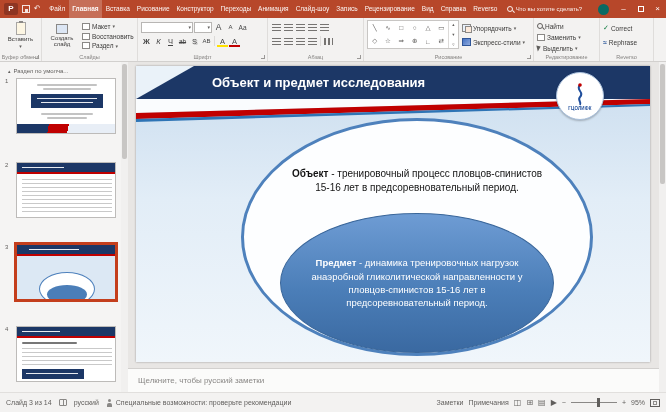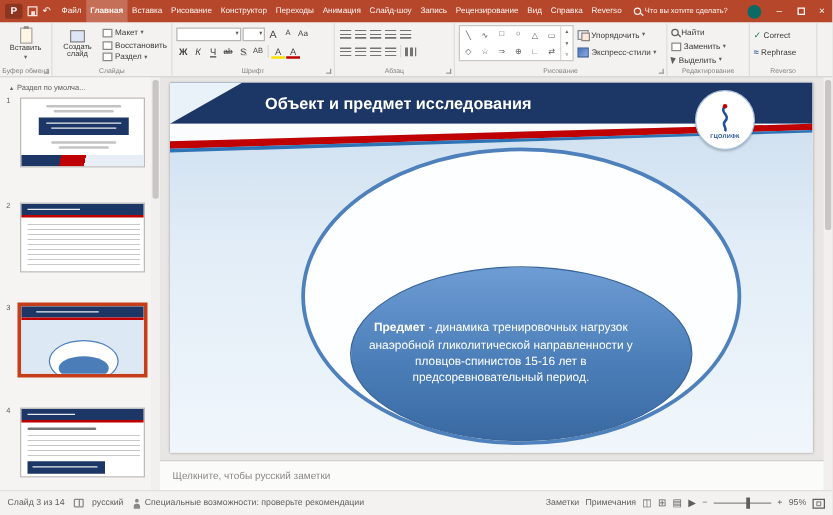--- a/index.html
+++ b/index.html
@@ -75,21 +75,21 @@
 
   
   #workspace { position:absolute; left:128px; right:7px; top:62px; height:306px; }
   #slide { position:absolute; left:8px; top:4px; width:514px; height:296px; background:linear-gradient(180deg,#C9DCEE 0%,#E2EDF7 45%,#F0F6FB 100%); box-shadow:0 0 2px rgba(0,0,0,.35); }
   #slide-head-svg { position:absolute; top:0; left:0; }
   .slide-title { position:absolute; top:0; left:76px; height:33px; line-height:33px; color:#fff; font-size:13px; font-weight:bold; }
   .logo { position:absolute; left:420px; top:6px; width:48px; height:48px; border-radius:50%; background:#fff; border:1px solid #A9C0DC; box-shadow:0 1px 2px rgba(0,0,0,.25); display:flex; flex-direction:column; align-items:center; justify-content:center; }
   .logo-text { font-size:4.5px; font-weight:bold; color:#1F4E9C; letter-spacing:.2px; }
   .outer-ellipse { position:absolute; left:105px; top:52px; width:352px; height:238px; border-radius:50%; background:#FDFEFF; border:3px solid #4E81BC; }
   .obj-text { position:absolute; top:46px; left:45px; right:45px; text-align:center; font-size:10px; line-height:1.38; color:#141414; }
-  .inner-ellipse { position:absolute; left:36px; top:92px; width:274px; height:140px; border-radius:50%; background:linear-gradient(180deg,#6E9CD4 0%,#4B7EB8 55%,#3A69A1 100%); border:1px solid #39669A; display:flex; align-items:center; }
+  .inner-ellipse { position:absolute; left:36px; top:92px; width:274px; height:140px; border-radius:50%; background:linear-gradient(180deg,#6E9CD4 0%,#4B7EB8 55%,#3A69A1 100%); border:1px solid #39669A; display:flex; align-items:center; justify-content:center; }
   .subj-text { width:88%; text-align:center; font-size:9.5px; line-height:1.42; color:#fff; }
 
   
   #notes { position:absolute; left:128px; right:7px; top:368px; height:24px; background:#FBFBFA; border-top:1px solid #D2D0CE; font-size:8px; color:#8A8886; line-height:23px; padding-left:10px; }
 
   
   .scroll { position:absolute; background:#F1F0EF; }
   #panel-scroll { left:121px; top:62px; width:7px; bottom:20px; }
   #main-scroll { right:0; top:62px; width:7px; height:330px; }
   .sthumb { position:absolute; left:1px; width:5px; background:#C8C6C4; border-radius:2px; }
@@ -400,20 +400,23 @@
     </svg>
     <div class="slide-title">Объект и предмет исследования</div>
     <div class="logo">
       <svg width="22" height="24" viewBox="0 0 22 24">
         <path d="M11 3 C6 8 16 10 11 15 C8 18 13 20 11 23" stroke="#1F4E9C" stroke-width="2" fill="none"></path>
         <circle cx="11" cy="3" r="1.8" fill="#C00000"></circle>
       </svg>
       <span class="logo-text">ГЦОЛИФК</span>
     </div>
     <div class="outer-ellipse">
+      <div class="obj-text">
+        <b>Объект</b><span> - тренировочный процесс пловцов-спинистов 15-16 лет в предсоревновательный период.</span>
+      </div>
       <div class="inner-ellipse">
         <div class="subj-text">
           <b>Предмет</b><span> - динамика тренировочных нагрузок анаэробной гликолитической направленности у пловцов-спинистов 15-16 лет в предсоревновательный период.</span>
         </div>
       </div>
     </div>
   </div>
 </div>
 
 <div id="notes">Щелкните, чтобы русский заметки</div>

